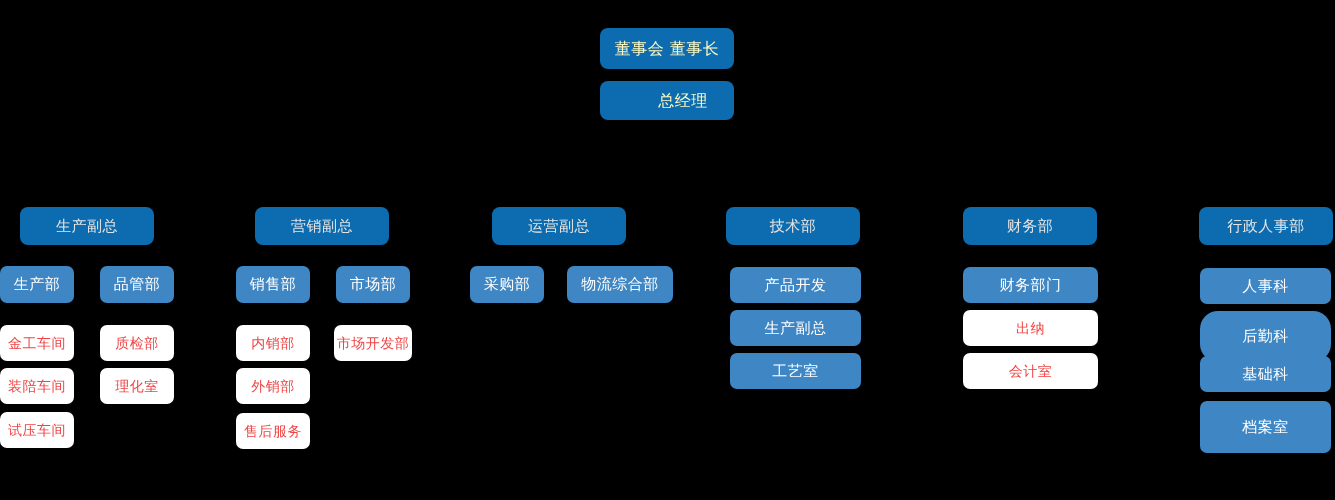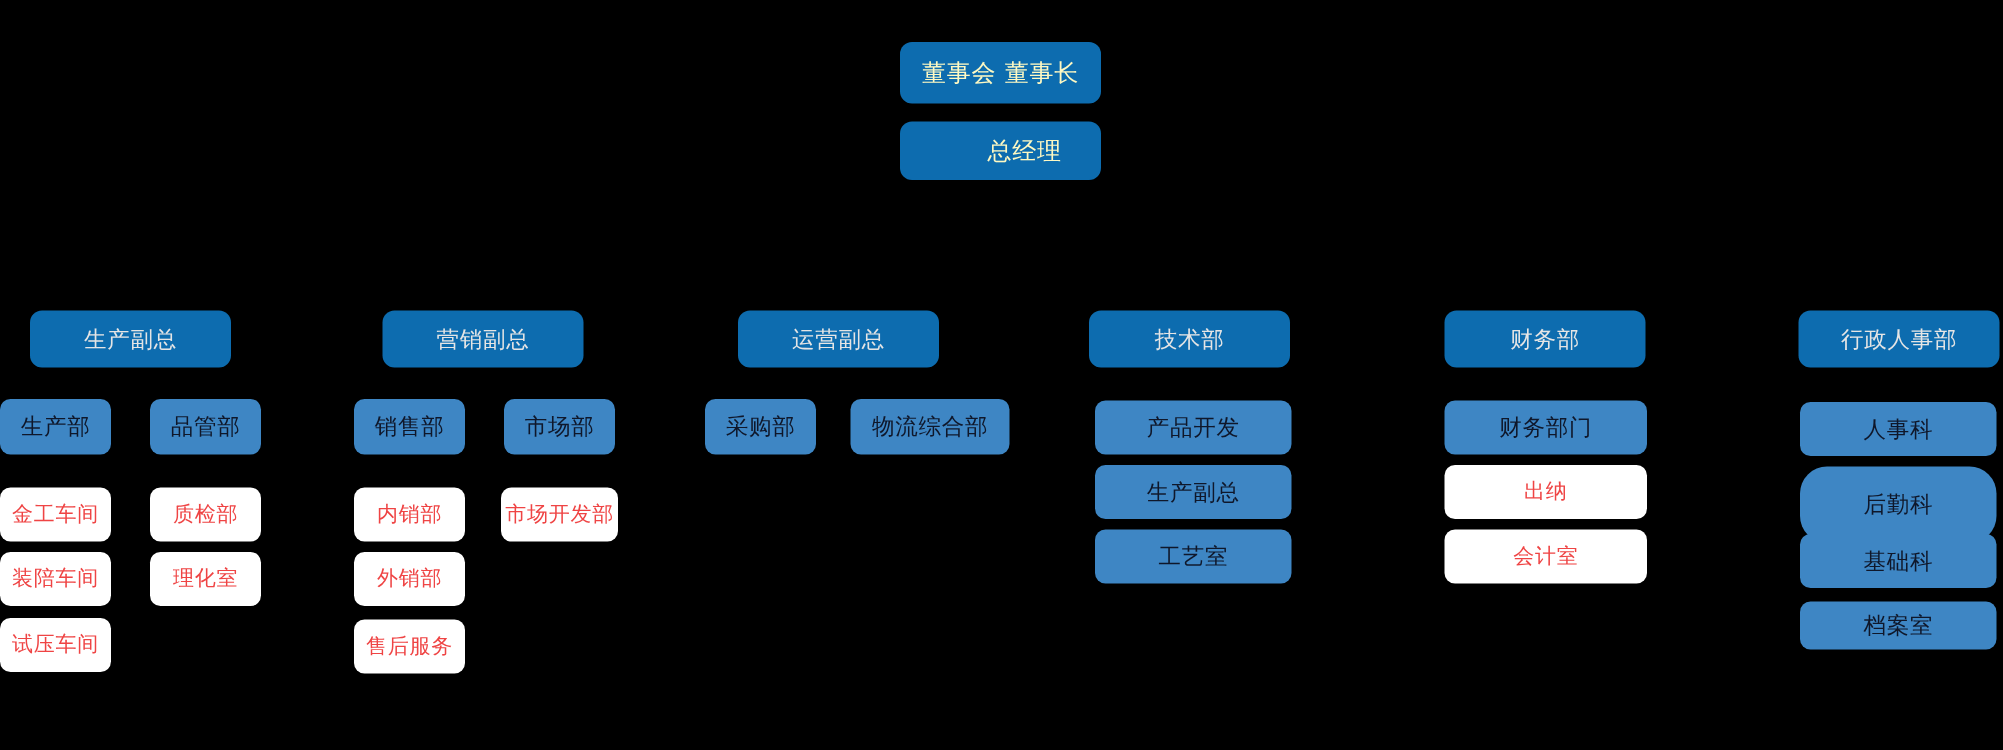--- a/index.html
+++ b/index.html
@@ -43,21 +43,21 @@
     font-size: 16px;
   }
   .node.lvl-vp {
     background: #0d6caf;
     color: #e5e5e5;
     border-radius: 8px;
     font-size: 15px;
   }
   .node.lvl-dept {
     background: #3e86c4;
-    color: #0f172a;
+    color: #ffffff;
     border-radius: 7px;
     font-size: 15px;
   }
   .node.lvl-unit {
     background: #ffffff;
     color: #ef4444;
     border-radius: 7px;
     font-size: 14px;
   }
 </style>
@@ -81,21 +81,21 @@
     <div class="node lvl-dept" style="left: 567px; top: 266px; width: 106px; height: 37px;">物流综合部</div>
     <div class="node lvl-dept" style="left: 730px; top: 267px; width: 131px; height: 36px;">产品开发</div>
     <div class="node lvl-dept" style="left: 730px; top: 310px; width: 131px; height: 36px;">生产副总</div>
     <div class="node lvl-dept" style="left: 730px; top: 353px; width: 131px; height: 36px;">工艺室</div>
     <div class="node lvl-dept" style="left: 963px; top: 267px; width: 135px; height: 36px;">财务部门</div>
     <div class="node lvl-unit" style="left: 963px; top: 310px; width: 135px; height: 36px;">出纳</div>
     <div class="node lvl-unit" style="left: 963px; top: 353px; width: 135px; height: 36px;">会计室</div>
     <div class="node lvl-dept" style="left: 1200px; top: 268px; width: 131px; height: 36px;">人事科</div>
     <div class="node lvl-dept" style="left: 1200px; top: 311px; width: 131px; height: 51px; border-radius: 18px;">后勤科</div>
     <div class="node lvl-dept" style="left: 1200px; top: 356px; width: 131px; height: 36px;">基础科</div>
-    <div class="node lvl-dept" style="left: 1200px; top: 401px; width: 131px; height: 32px;">档案室</div>
+    <div class="node lvl-dept" style="left: 1200px; top: 401px; width: 131px; height: 52px;">档案室</div>
     <div class="node lvl-unit" style="left: 0px; top: 325px; width: 74px; height: 36px;">金工车间</div>
     <div class="node lvl-unit" style="left: 0px; top: 368px; width: 74px; height: 36px;">装陪车间</div>
     <div class="node lvl-unit" style="left: 0px; top: 412px; width: 74px; height: 36px;">试压车间</div>
     <div class="node lvl-unit" style="left: 100px; top: 325px; width: 74px; height: 36px;">质检部</div>
     <div class="node lvl-unit" style="left: 100px; top: 368px; width: 74px; height: 36px;">理化室</div>
     <div class="node lvl-unit" style="left: 236px; top: 325px; width: 74px; height: 36px;">内销部</div>
     <div class="node lvl-unit" style="left: 236px; top: 368px; width: 74px; height: 36px;">外销部</div>
     <div class="node lvl-unit" style="left: 236px; top: 413px; width: 74px; height: 36px;">售后服务</div>
     <div class="node lvl-unit" style="left: 334px; top: 325px; width: 78px; height: 36px;">市场开发部</div>
   </div>

